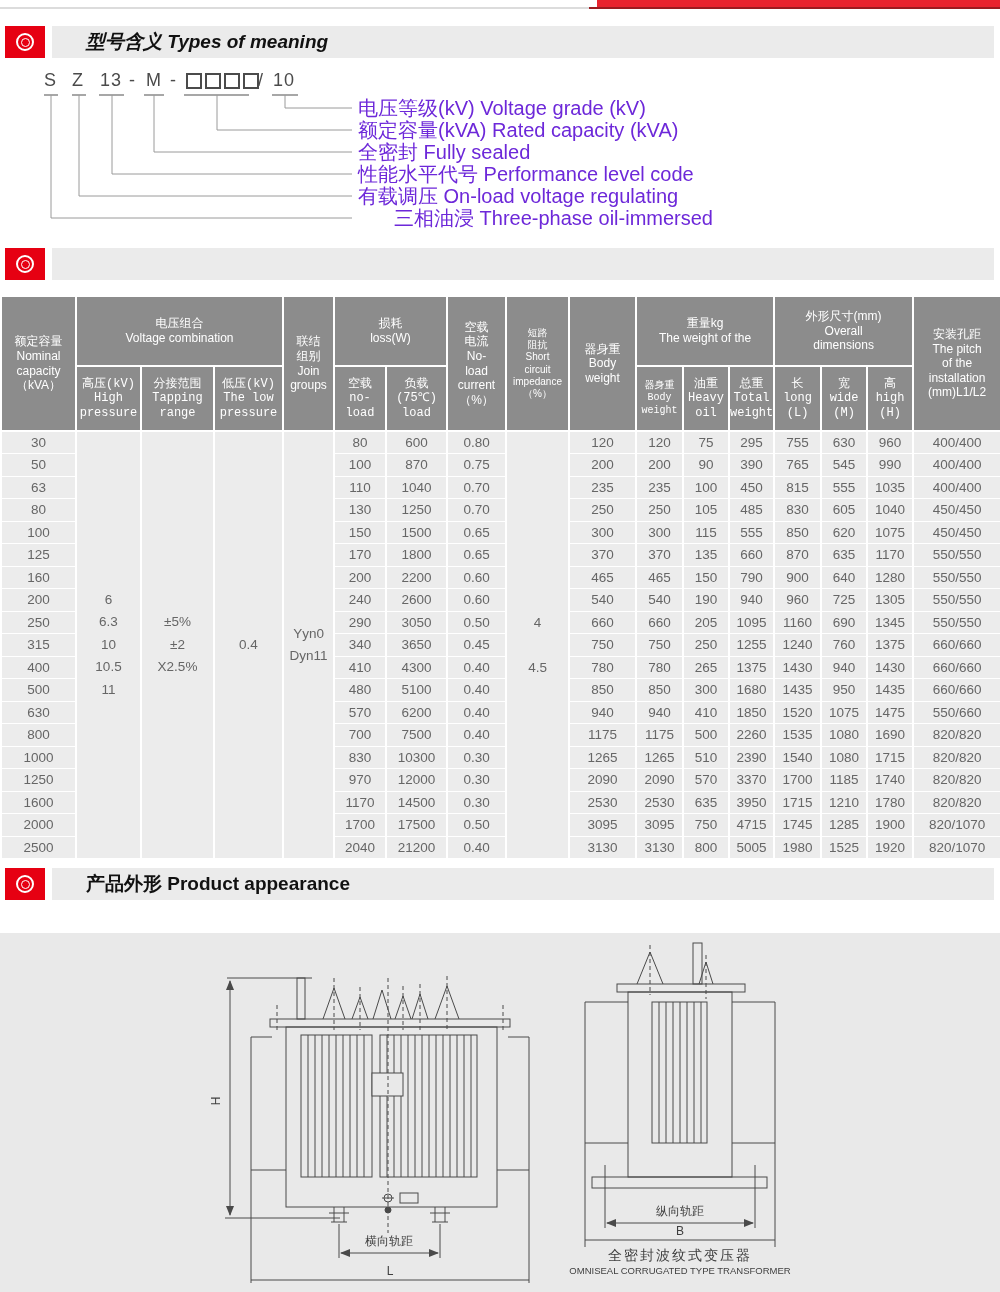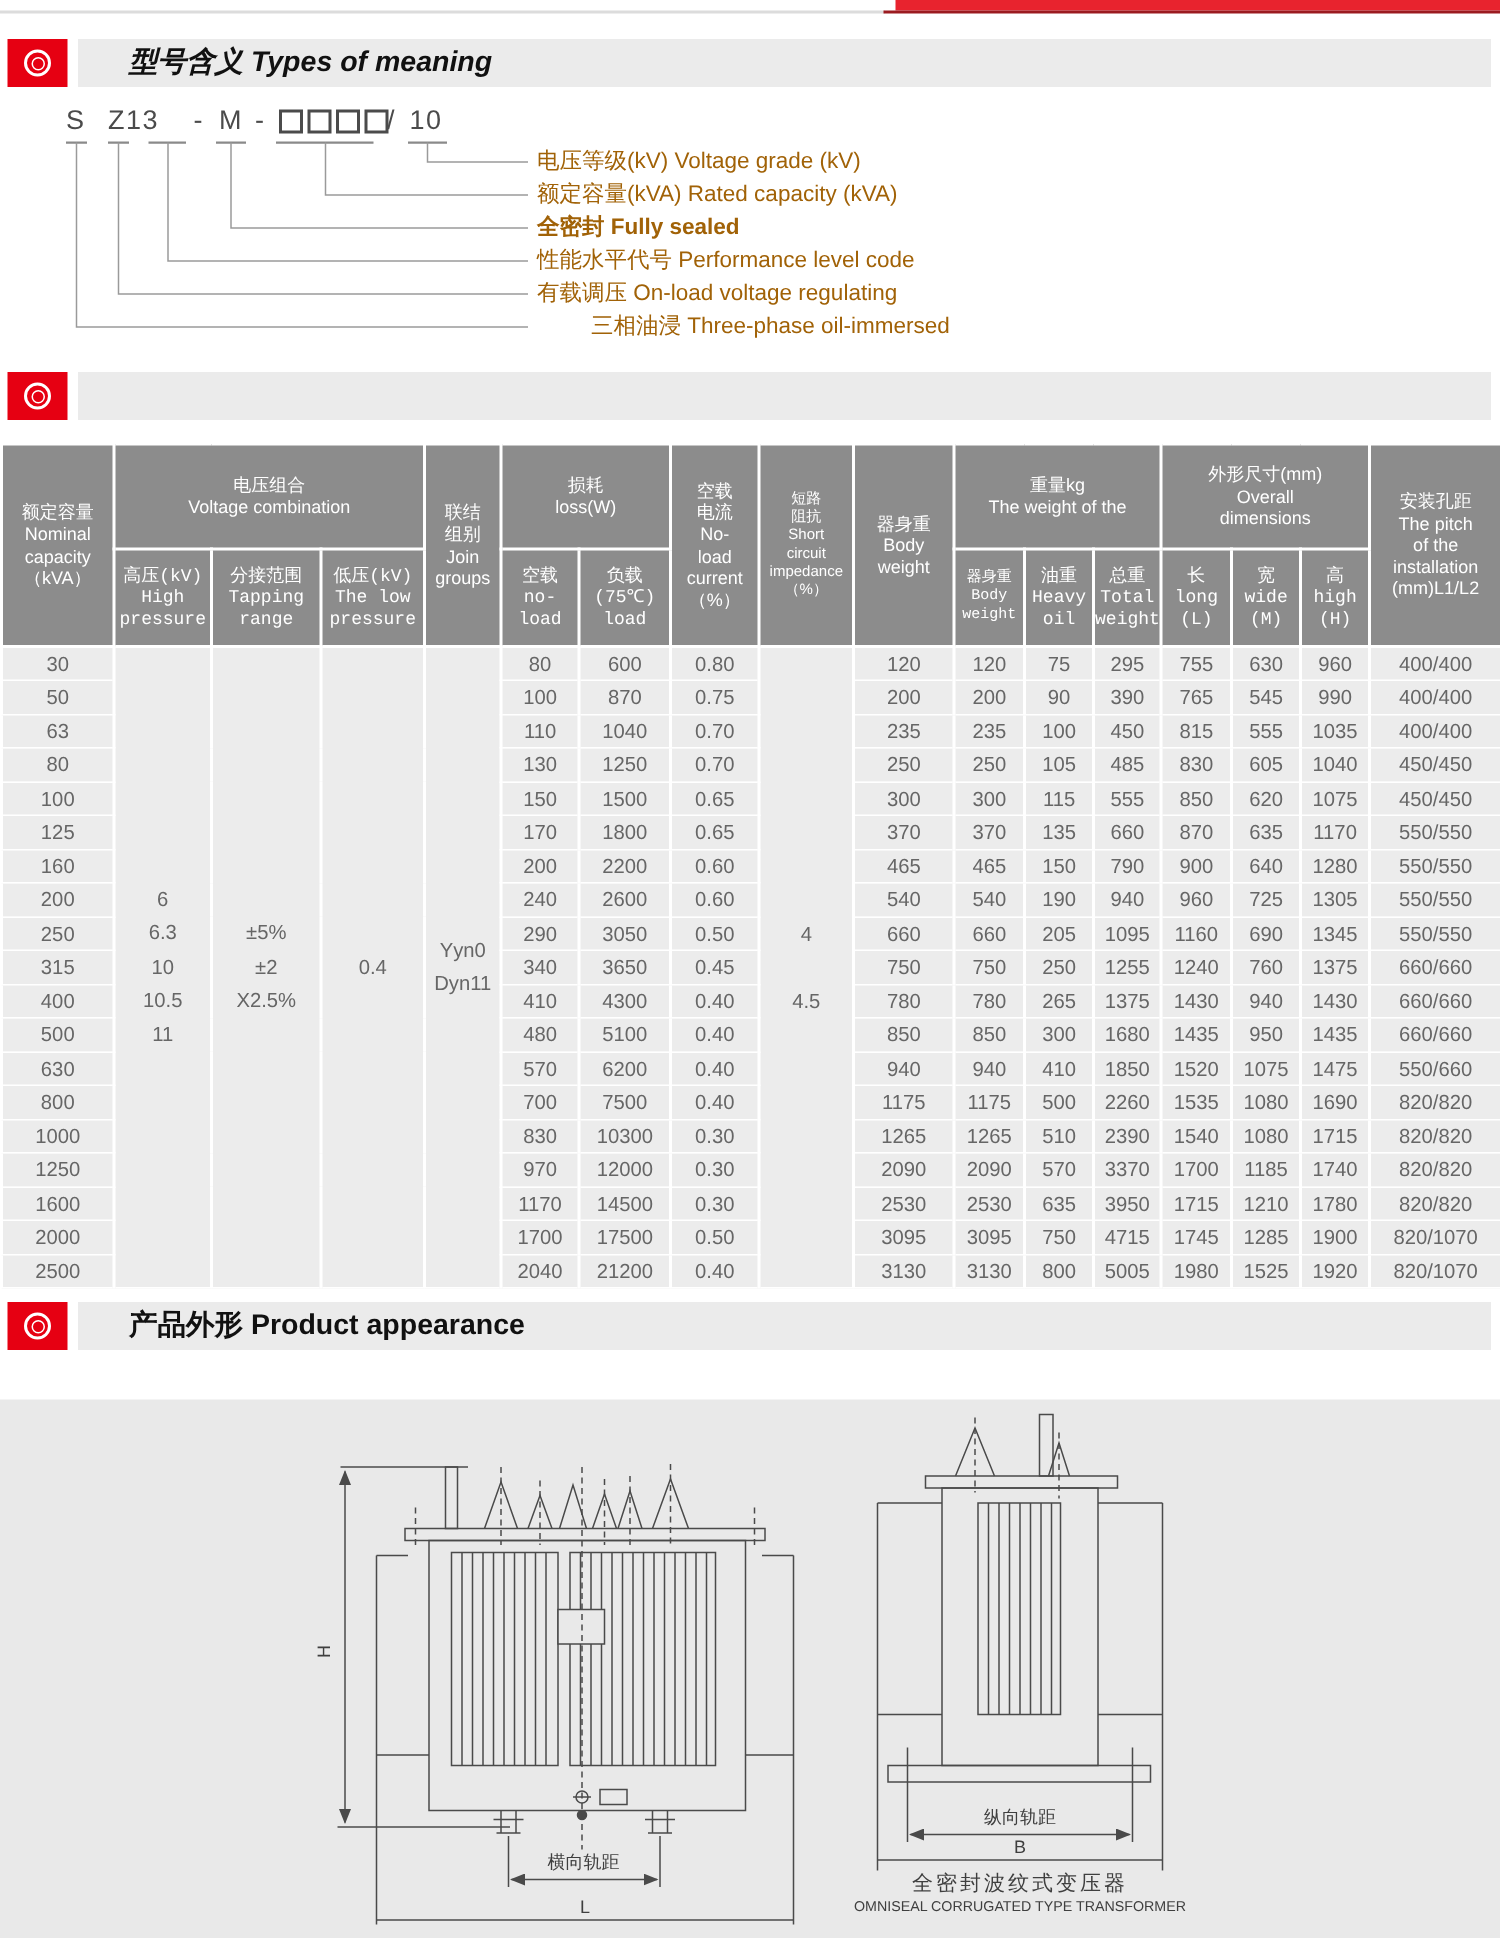--- a/index.html
+++ b/index.html
@@ -21,21 +21,21 @@
   .sec-title{position:absolute;left:86px;top:0;height:32px;line-height:32px;font-weight:bold;
              font-size:19px;color:#111;white-space:nowrap;}
   .sec-title.long{font-size:18px;}
 
   
   .diagram{position:absolute;left:0;top:60px;width:1000px;height:182px;}
   .diagram-svg{position:absolute;left:0;top:0;}
   .tok{position:absolute;top:10px;font-size:18px;color:#4b4b4b;letter-spacing:1px;}
   .boxes{position:absolute;top:13px;left:186px;display:flex;gap:3px;}
   .box{width:12px;height:12px;border:2px solid #4b4b4b;}
-  .dlabel{position:absolute;left:358px;height:18px;line-height:18px;font-size:15px;color:#a16207;white-space:nowrap;}
+  .dlabel{position:absolute;left:358px;height:18px;line-height:18px;font-size:20px;color:#6d28d9;white-space:nowrap;}
 
   
   .perf{position:absolute;left:0;top:295px;width:1000px;border-collapse:collapse;table-layout:fixed;}
   .perf th{background:#8c8c8c;color:#fff;font-weight:normal;font-size:12px;line-height:1.22;
            border:2px solid #fff;padding:0;text-align:center;vertical-align:middle;white-space:pre-line;}
   .perf th.small{font-size:10px;margin-left:16px;}
   .perf thead tr:nth-child(1){height:70px;}
   .perf thead tr:nth-child(2){height:65px;font-family:Liberation Mono, monospace;}
   .perf td{background:#ececec;color:#666;font-size:13.5px;text-align:center;vertical-align:middle;
            border:1px solid #fff;border-left-width:2px;border-right-width:2px;padding:0;line-height:1;}
@@ -73,36 +73,36 @@
         <path d="M285 35 V48 H352"></path>
         <path d="M217 35 V70 H352"></path>
         <path d="M154 35 V92 H352"></path>
         <path d="M112 35 V114 H352"></path>
         <path d="M79 35 V136 H352"></path>
         <path d="M51 35 V158 H352"></path>
       </g>
     </svg>
     <span class="tok" style="left:44px;">S</span>
     <span class="tok" style="left:72px;">Z</span>
-    <span class="tok" style="left:84px;">13</span>
+    <span class="tok" style="left:100px;">13</span>
     <span class="tok" style="left:129px;">-</span>
     <span class="tok" style="left:146px;">M</span>
     <span class="tok" style="left:170px;">-</span>
     <span class="boxes">
       <span class="box"></span>
       <span class="box"></span>
       <span class="box"></span>
       <span class="box"></span>
     </span>
     <span class="tok" style="left:258px;">/</span>
     <span class="tok" style="left:273px;">10</span>
 
     <div class="dlabel" style="top:39px;">电压等级(kV) Voltage grade (kV)</div>
     <div class="dlabel" style="top:61px;">额定容量(kVA) Rated capacity (kVA)</div>
-    <div class="dlabel" style="top:83px;font-weight:bold;">全密封 Fully sealed</div>
+    <div class="dlabel" style="top:83px;">全密封 Fully sealed</div>
     <div class="dlabel" style="top:105px;">性能水平代号 Performance level code</div>
     <div class="dlabel" style="top:127px;">有载调压 On-load voltage regulating</div>
     <div class="dlabel" style="top:149px;margin-left:36px;">三相油浸 Three-phase oil-immersed</div>
   </div>
 
   <div class="secbar" style="top:248px;">
     <div class="sec-bar-bg"></div>
     <div class="sec-icon">
         <span class="ring"></span>
       </div>

